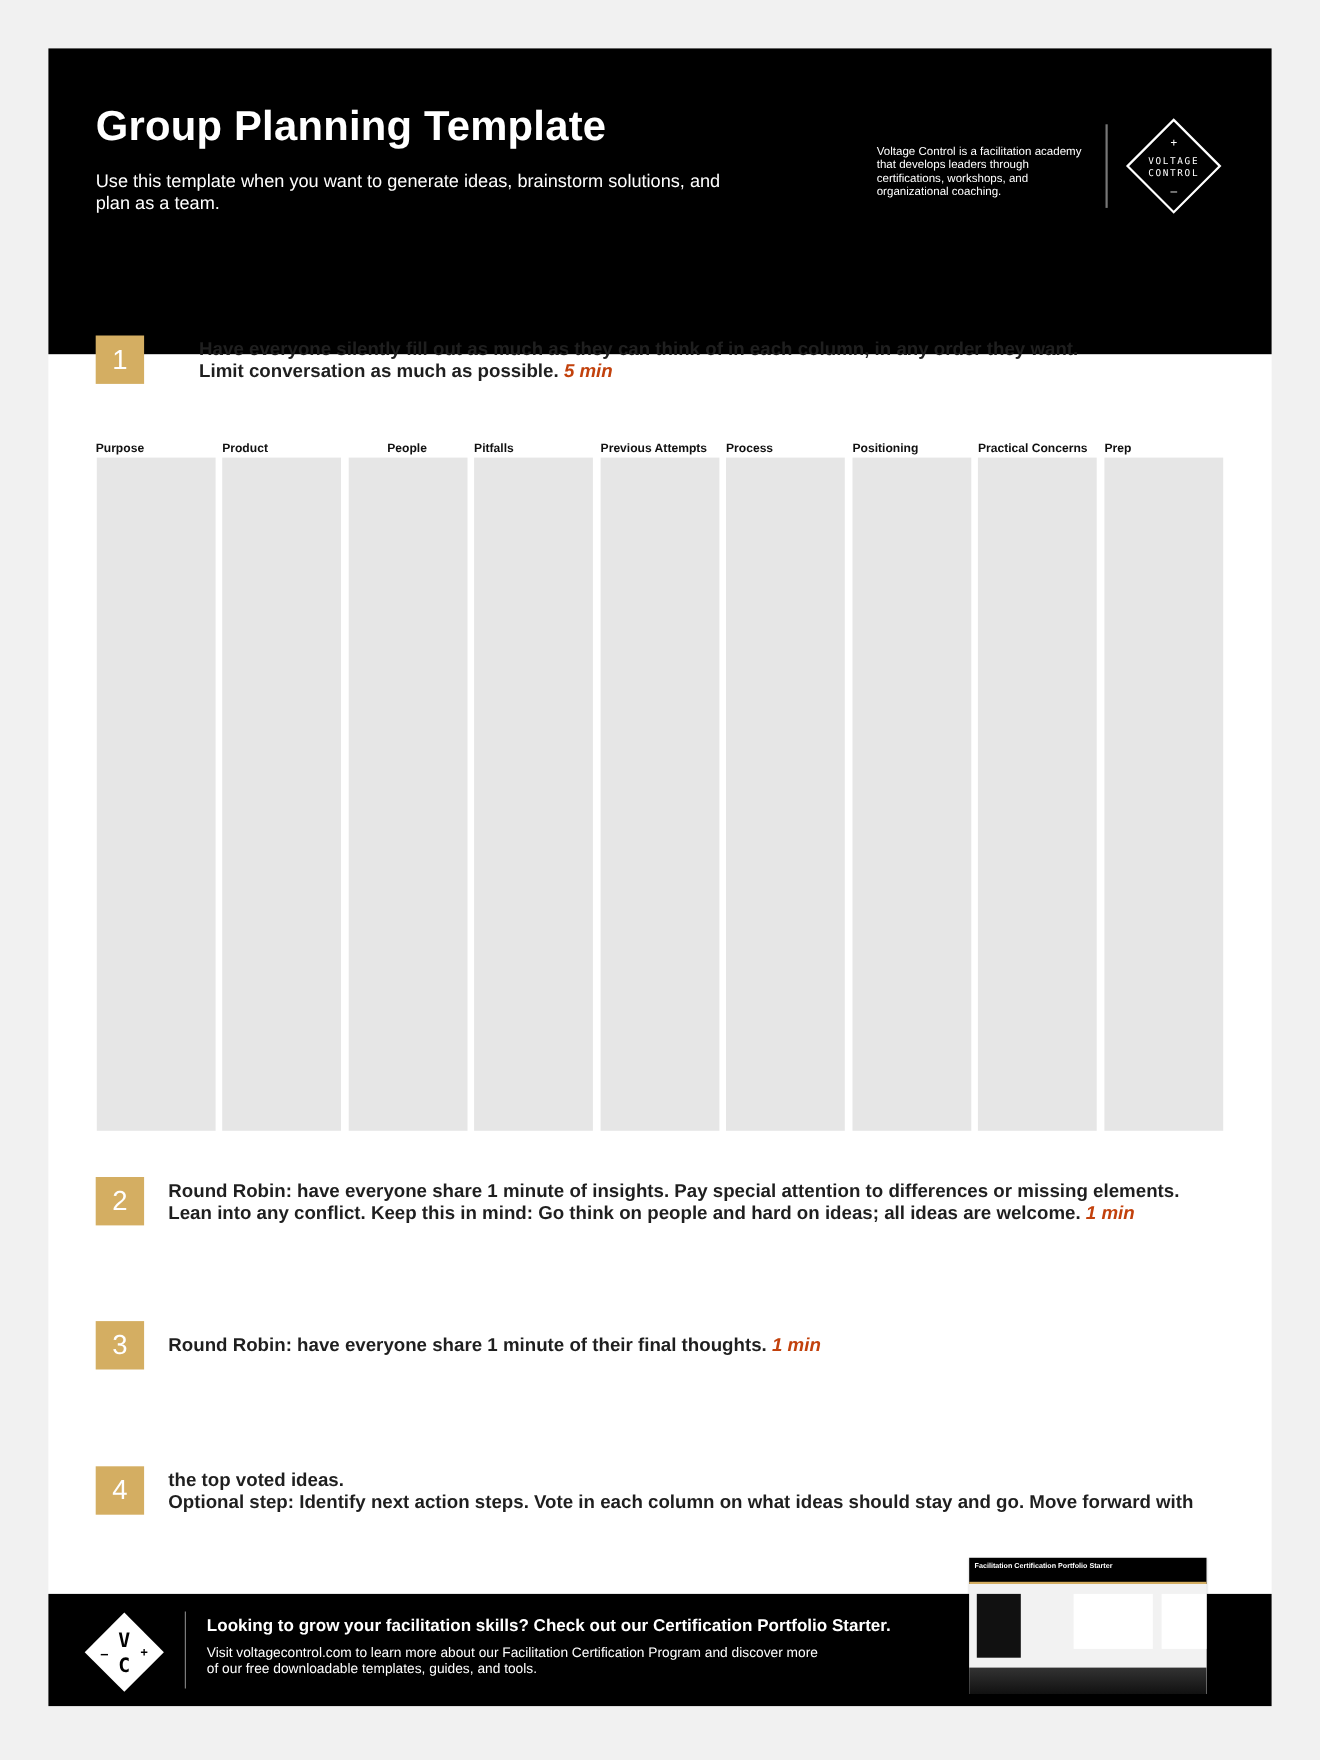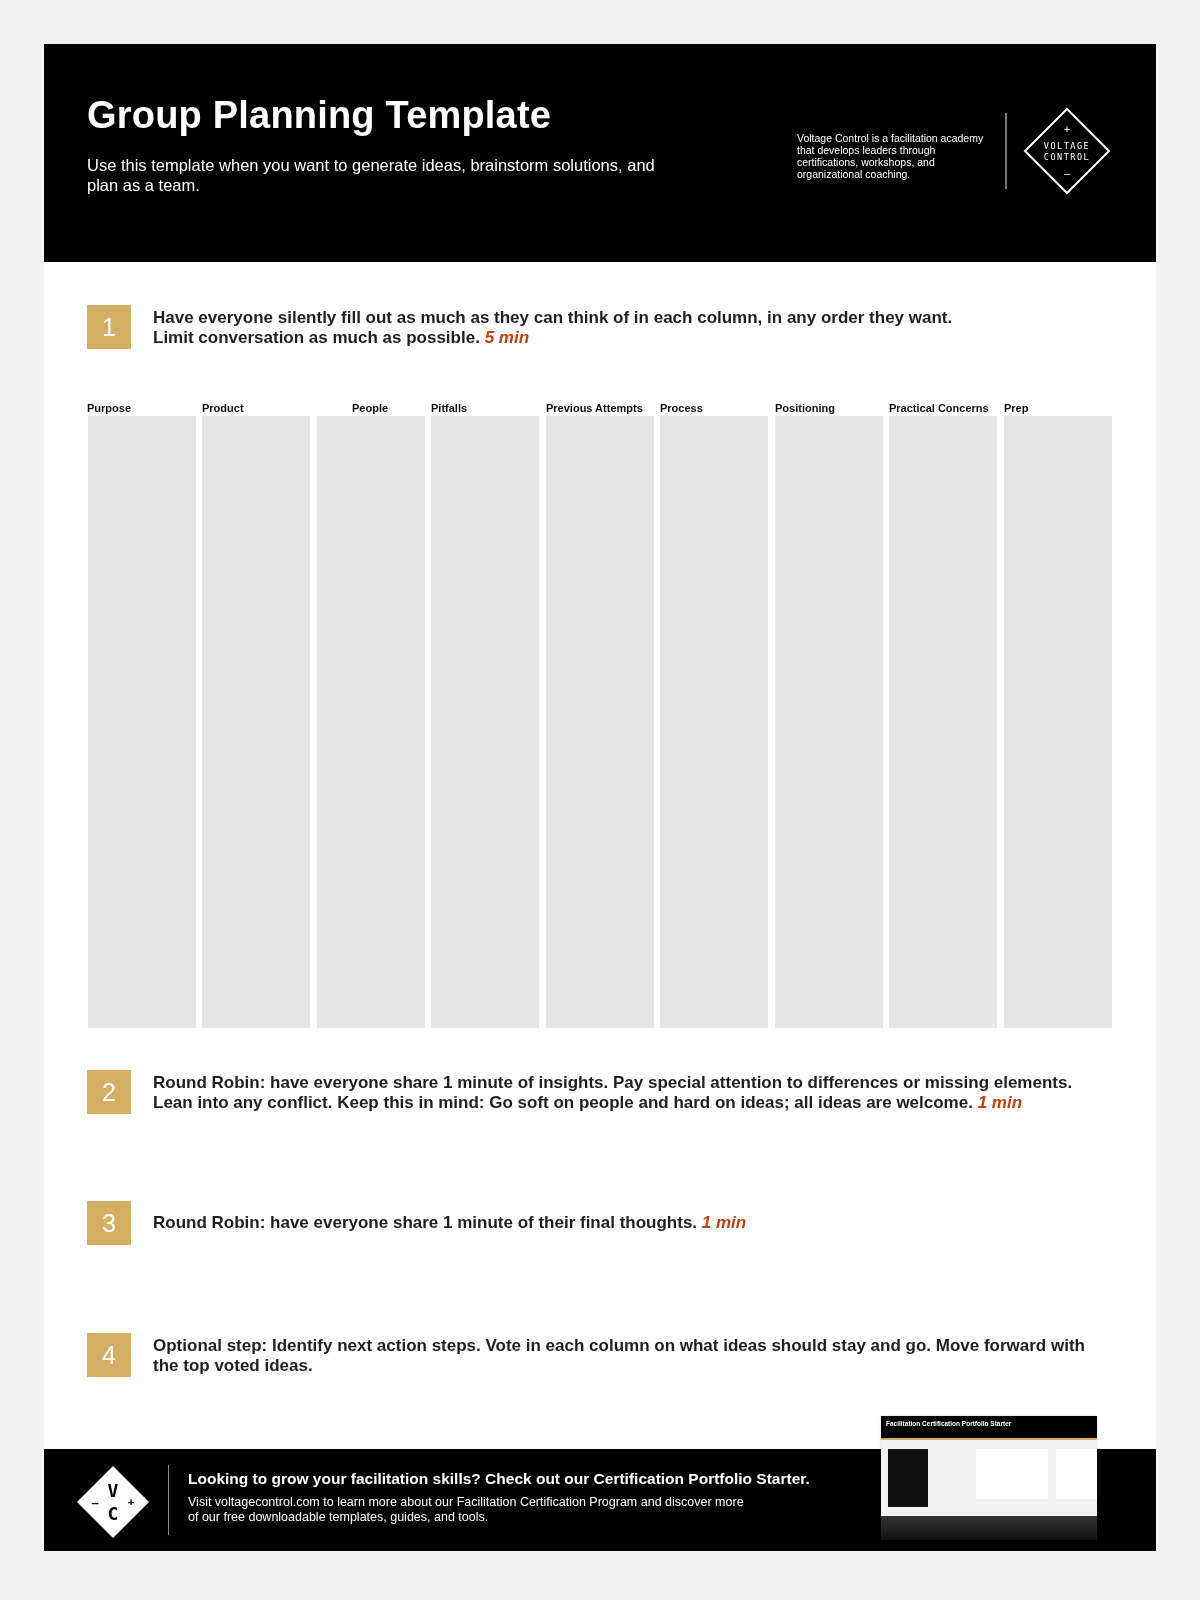--- a/index.html
+++ b/index.html
@@ -1,18 +1,18 @@
 <!DOCTYPE html>
 <html><head>
 <meta charset="utf-8">
 <style>
   html, body { margin:0; padding:0; }
   body { width:1200px; height:1600px; background:#f1f1f1; position:relative; font-family:"Liberation Sans", sans-serif; overflow:hidden; }
   .page { position:absolute; left:44px; top:44px; width:1112px; height:1507px; background:#ffffff; }
-  .header { position:absolute; left:0; top:0; width:1112px; height:218px; background:#000; color:#fff; }
+  .header { position:absolute; left:0; top:0; width:1112px; height:278px; background:#000; color:#fff; }
   .title { position:absolute; left:43px; top:50px; font-size:38px; font-weight:bold; letter-spacing:0.2px; }
   .subtitle { position:absolute; left:43px; top:111px; width:580px; font-size:16.5px; line-height:20px; }
   .about { position:absolute; left:753px; top:88px; width:200px; font-size:10.5px; line-height:12px; }
   .vdivider { position:absolute; left:961px; top:69px; width:2px; height:76px; background:#777; }
   .logo { position:absolute; left:979px; top:63px; width:88px; height:88px; }
   .step { position:absolute; left:43px; }
   .badge { position:absolute; left:0; top:0; width:44px; height:44px; background:#d4ae62; color:#fff; font-size:25px; text-align:center; line-height:44px; }
   .step-text { position:absolute; left:66px; font-size:17px; font-weight:bold; line-height:20px; color:#1f1f1f; white-space:nowrap; }
   .time { color:#c2410c; font-style:italic; font-weight:bold; }
   .col-label { position:absolute; top:358px; font-size:11px; font-weight:bold; color:#111; white-space:nowrap; }
@@ -43,21 +43,21 @@
       <polygon points="44,2 86,44 44,86 2,44" fill="none" stroke="#fff" stroke-width="2"></polygon>
       <text x="44" y="26" fill="#fff" font-size="10" text-anchor="middle" font-family="DejaVu Sans Mono, monospace">+</text>
       <text x="44" y="42" fill="#fff" font-size="8.5" text-anchor="middle" font-family="DejaVu Sans Mono, monospace" letter-spacing="1.5">VOLTAGE</text>
       <text x="44" y="53" fill="#fff" font-size="8.5" text-anchor="middle" font-family="DejaVu Sans Mono, monospace" letter-spacing="1.5">CONTROL</text>
       <text x="44" y="70" fill="#fff" font-size="10" text-anchor="middle" font-family="DejaVu Sans Mono, monospace">–</text>
     </svg>
   </div>
 
   <div class="step" style="top:261px;">
     <div class="badge">1</div>
-    <div class="step-text" style="top:3px;">
+    <div class="step-text" style="top:3px;margin-left:28px;">
       <div>Have everyone silently fill out as much as they can think of in each column, in any order they want.</div>
       <div><span>Limit conversation as much as possible.</span> <span class="time">5 min</span></div>
     </div>
   </div>
 
   <div class="col-label" style="left:43px;">Purpose</div>
   <div class="col-label" style="left:158px;">Product</div>
   <div class="col-label" style="left:272px;padding-left:36px;">People</div>
   <div class="col-label" style="left:387px;">Pitfalls</div>
   <div class="col-label" style="left:502px;">Previous Attempts</div>
@@ -73,36 +73,36 @@
   <div class="col-box" style="left:502px;"></div>
   <div class="col-box" style="left:616px;"></div>
   <div class="col-box" style="left:731px;"></div>
   <div class="col-box" style="left:845px;"></div>
   <div class="col-box" style="left:960px;"></div>
 
   <div class="step" style="top:1026px;">
     <div class="badge">2</div>
     <div class="step-text" style="top:3px;">
       <div>Round Robin: have everyone share 1 minute of insights. Pay special attention to differences or missing elements.</div>
-      <div><span>Lean into any conflict. Keep this in mind: Go soft on people and hard on ideas; all ideas are welcome.</span> <span class="time">1 min</span></div>
+      <div><span>Lean into any conflict. Keep this in mind: Go think on people and hard on ideas; all ideas are welcome.</span> <span class="time">1 min</span></div>
     </div>
   </div>
 
   <div class="step" style="top:1157px;">
     <div class="badge">3</div>
     <div class="step-text" style="top:12px;">
       <span>Round Robin: have everyone share 1 minute of their final thoughts.</span> <span class="time">1 min</span>
     </div>
   </div>
 
   <div class="step" style="top:1289px;">
     <div class="badge">4</div>
     <div class="step-text" style="top:3px;">
+      <div>the top voted ideas.</div>
       <div>Optional step: Identify next action steps. Vote in each column on what ideas should stay and go. Move forward with</div>
-      <div>the top voted ideas.</div>
     </div>
   </div>
 
   <div class="footer">
     <svg class="footer-logo" viewBox="0 0 74 74">
       <polygon points="37,1 73,37 37,73 1,37" fill="#fff"></polygon>
       <text x="37" y="32" fill="#000" font-size="18" font-weight="bold" text-anchor="middle" font-family="DejaVu Sans Mono, monospace">V</text>
       <text x="37" y="55" fill="#000" font-size="18" font-weight="bold" text-anchor="middle" font-family="DejaVu Sans Mono, monospace">C</text>
       <text x="19" y="42" fill="#000" font-size="11" font-weight="bold" text-anchor="middle" font-family="DejaVu Sans Mono, monospace">–</text>
       <text x="55" y="40" fill="#000" font-size="11" font-weight="bold" text-anchor="middle" font-family="DejaVu Sans Mono, monospace">+</text>

